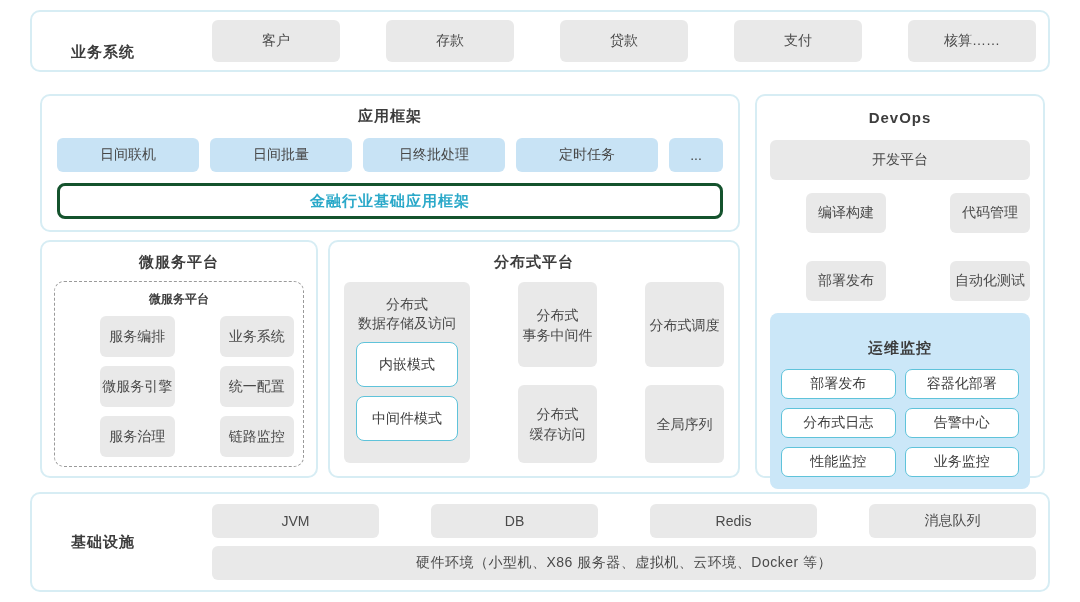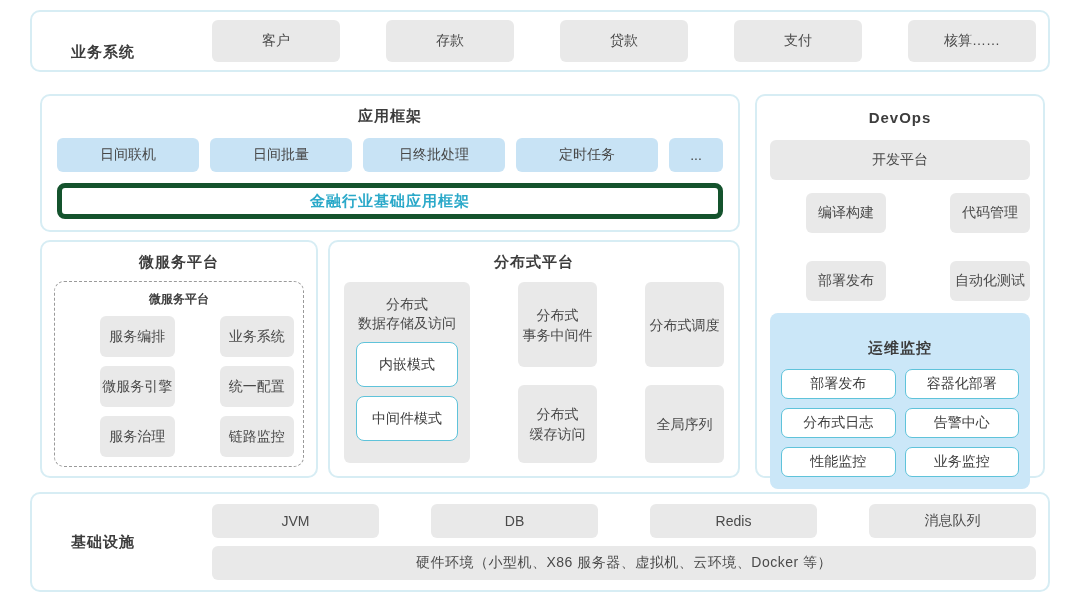--- a/index.html
+++ b/index.html
@@ -61,21 +61,21 @@
   .top-row { flex: 1; display: flex; gap: 10px; margin-left: 14px; }
   .top-row .gray-box { flex: 1; height: 42px; }
 
   
   .appfw-sec { left: 40px; top: 94px; width: 700px; height: 138px; padding-top: 11px; }
   .appfw-row { display: flex; gap: 11px; margin: 12px 15px 0; }
   .appfw-row .blue-box { flex: 1; height: 34px; }
   .appfw-row .dots { flex: 0 0 54px; }
   .base-fw {
     margin: 11px 15px 0; height: 36px;
-    background: #ffffff; border: 5px solid #14532d; border-radius: 8px;
+    background: #ffffff; border: 3px solid #14532d; border-radius: 8px;
     display: flex; align-items: center; justify-content: center;
     color: #2ba9c9; font-size: 15px; font-weight: bold; letter-spacing: 1px;
   }
 
   
   .micro-sec { left: 40px; top: 240px; width: 278px; height: 238px; padding-top: 11px; }
   .dashed-box { margin: 9px 12px 0; border: 1px dashed #9a9a9a; border-radius: 10px; padding: 6px 9px 9px; }
   .dashed-title { font-size: 12px; font-weight: bold; text-align: center; color: #3d3d3d; margin: 3px 0 8px; }
   .micro-grid { display: grid; grid-template-columns: 1fr 1fr; gap: 9px; }
   .micro-grid .gray-box { height: 41px; }

